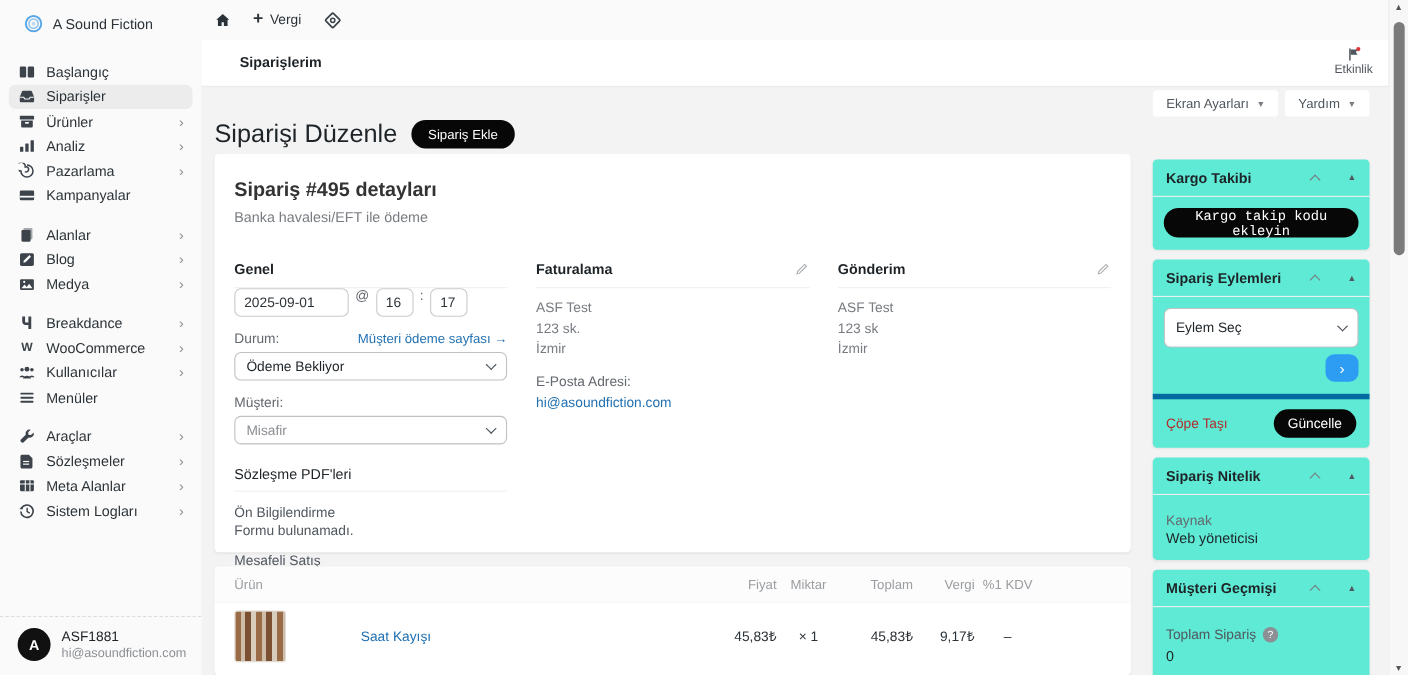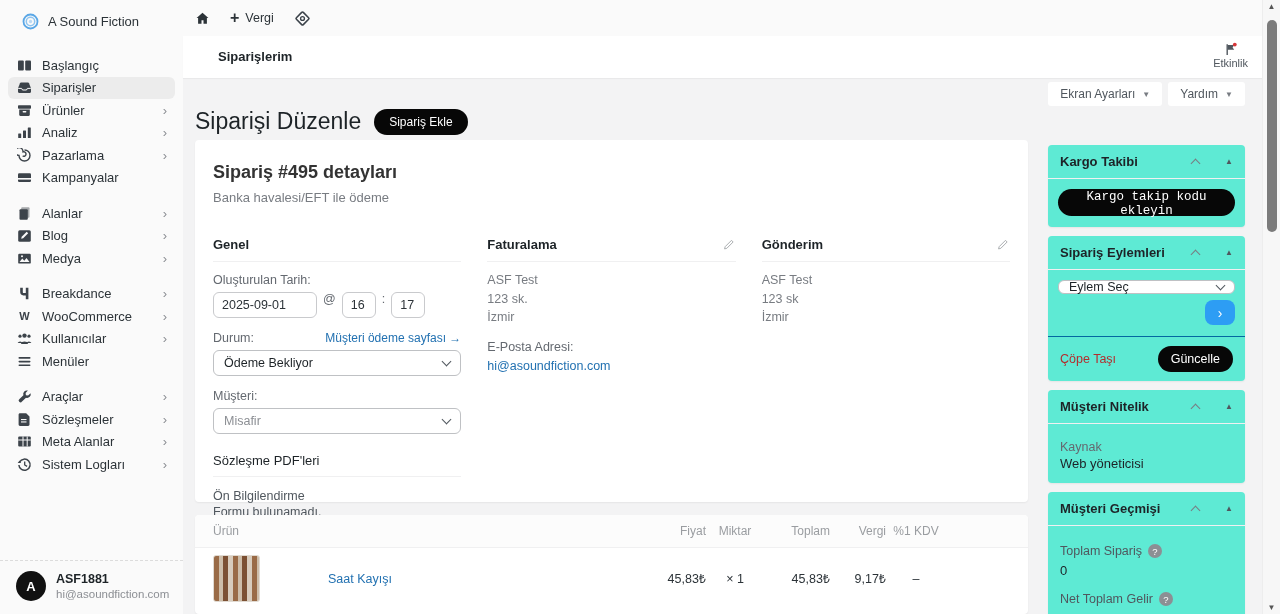--- a/index.html
+++ b/index.html
@@ -20,21 +20,21 @@
   .menu{margin-top:24px}
   .mgroup{margin-bottom:13px}
   .mitem{display:flex;align-items:center;height:22.5px;margin:0 8px;padding:0 8px;border-radius:6px;color:#2c3338;cursor:pointer}
   .mitem.active{background:#ececec}
   .mitem .ic{width:17px;display:flex;justify-content:center;margin-right:9px;color:#3c434a;flex:none}
   .mitem .lbl{flex:1;font-size:13px;white-space:nowrap}
   .mitem .sub{color:#8c8f94;font-size:13px;line-height:1}
   .wglyph{font-weight:bold;font-size:11px;color:#3c434a}
   .user{position:absolute;bottom:0;left:0;width:183px;border-top:1px dashed #dcdcdc;padding:10px 16px 13px;display:flex;gap:10px;align-items:center;background:#fafafa}
   .avatar{width:30px;height:30px;border-radius:50%;background:#111;color:#fff;display:flex;align-items:center;justify-content:center;font-weight:bold;font-size:13px;flex:none}
-  .uname{font-weight:bold;font-size:12.5px}
+  .uname{font-weight:normal;font-size:12.5px}
   .uemail{font-size:11.5px;color:#8c8f94;margin-top:2px}
 
   
   .tabbar{position:absolute;left:183px;top:36px;width:1079px;height:42px;background:#fff;box-shadow:0 1px 1px rgba(0,0,0,.04)}
   .tabtitle{position:absolute;left:35px;top:13px;font-weight:bold;font-size:13px}
   .activity{position:absolute;right:14px;top:6px;display:flex;flex-direction:column;align-items:center;gap:0;font-size:11px;color:#50575e;cursor:pointer}
   .sopts{position:absolute;top:82px;right:35px;display:flex;gap:6px}
   .sobtn{background:#fff;padding:5px 12px;font-size:12px;color:#50575e;display:flex;gap:7px;align-items:center;border-radius:3px;cursor:pointer;border:none;font-family:inherit}
   .caret{font-size:8px;color:#787c82}
 
@@ -86,21 +86,21 @@
   
   .rpanels{position:absolute;left:1048px;top:145px;width:197px}
   .panel{background:#5eead4;border-radius:4px;box-shadow:0 1px 2px rgba(0,0,0,.06);margin-bottom:9px}
   .phead{display:flex;align-items:center;padding:9px 12px;border-bottom:1px solid #f0f0f1}
   .ptitle{font-weight:bold;font-size:13px;flex:1}
   .psort{font-size:8px;color:#50575e;margin-left:26px;cursor:pointer}
   .pbody{padding:10px}
   .btn-black-wide{width:100%;height:27px;border:none;border-radius:14px;background:#070707;color:#fff;font-size:12.5px;font-family:Liberation Mono, monospace;cursor:pointer}
   .nextrow{display:flex;justify-content:flex-end;margin-top:6px}
   .bluebtn{width:30px;height:25px;background:#2d9df4;border:none;border-radius:8px;color:#fff;font-size:14px;display:flex;align-items:center;justify-content:center;cursor:pointer}
-  .pfoot{display:flex;justify-content:space-between;align-items:center;border-top:1px solid #0369a1;margin-top:11px;padding:9px 12px}
+  .pfoot{display:flex;justify-content:space-between;align-items:center;border-top:5px solid #0369a1;margin-top:11px;padding:9px 12px}
   a.trash{color:#b32d2e;font-size:12.5px;cursor:pointer}
   .pill-sm{background:#070707;color:#fff;border:none;border-radius:13px;font-size:12.5px;padding:6px 13px;font-family:inherit;cursor:pointer}
   .attr-label{font-size:12.5px;color:#646970;margin:4px 0 2px}
   .attr-val{font-size:13px;color:#1d2327}
   .hblock{margin:6px 0 14px}
   .hlabel{display:flex;align-items:flex-end;gap:6px;color:#50575e;font-size:12.5px}
   .hval{margin-top:5px;font-size:13px;color:#1d2327}
   .help{width:14px;height:14px;border-radius:50%;background:#8c8f94;color:#fff;font-size:9.5px;display:flex;align-items:center;justify-content:center;cursor:pointer}
 
   
@@ -366,21 +366,20 @@
 <div class="card details">
   <div class="otitle">Sipariş #495 detayları</div>
   <div class="osub">Banka havalesi/EFT ile ödeme</div>
 
   <div class="cols">
 
     <div class="col">
       <div class="colhead">
           <span>Genel</span>
         </div>
-      <div class="flabel">Oluşturulan Tarih:</div>
       <div class="daterow">
         <input class="inp date" value="2025-09-01" style="">
         <span>@</span>
         <input class="inp time" value="16" style="">
         <span>:</span>
         <input class="inp time" value="17" style="">
       </div>
       <div class="statusrow">
         <span class="flabel" style="margin:0">Durum:</span>
         <a class="blue">Müşteri ödeme sayfası →</a>
@@ -466,39 +465,39 @@
     </div>
   </div>
 
   <div class="panel">
     <div class="phead">
       <span class="ptitle">Sipariş Eylemleri</span>
       <span class="chevu"></span>
       <span class="psort">▲</span>
     </div>
     <div class="pbody" style="padding-bottom:0">
-      <div class="select" style="height:14px">
+      <div class="select" style="height:36px">
         <span>Eylem Seç</span>
         <span class="chevd"></span>
       </div>
       <div class="nextrow">
         <button class="bluebtn">
             <span>›</span>
           </button>
       </div>
       <div class="pfoot" style="margin-left:-10px;margin-right:-10px">
         <a class="trash">Çöpe Taşı</a>
         <button class="pill-sm">Güncelle</button>
       </div>
     </div>
   </div>
 
   <div class="panel">
     <div class="phead">
-      <span class="ptitle">Müşteri Nitelik</span>
+      <span class="ptitle">Sipariş Nitelik</span>
       <span class="chevu"></span>
       <span class="psort">▲</span>
     </div>
     <div class="pbody" style="padding:12px">
       <div class="attr-label">Kaynak</div>
       <div class="attr-val">Web yöneticisi</div>
     </div>
   </div>
 
   <div class="panel">

